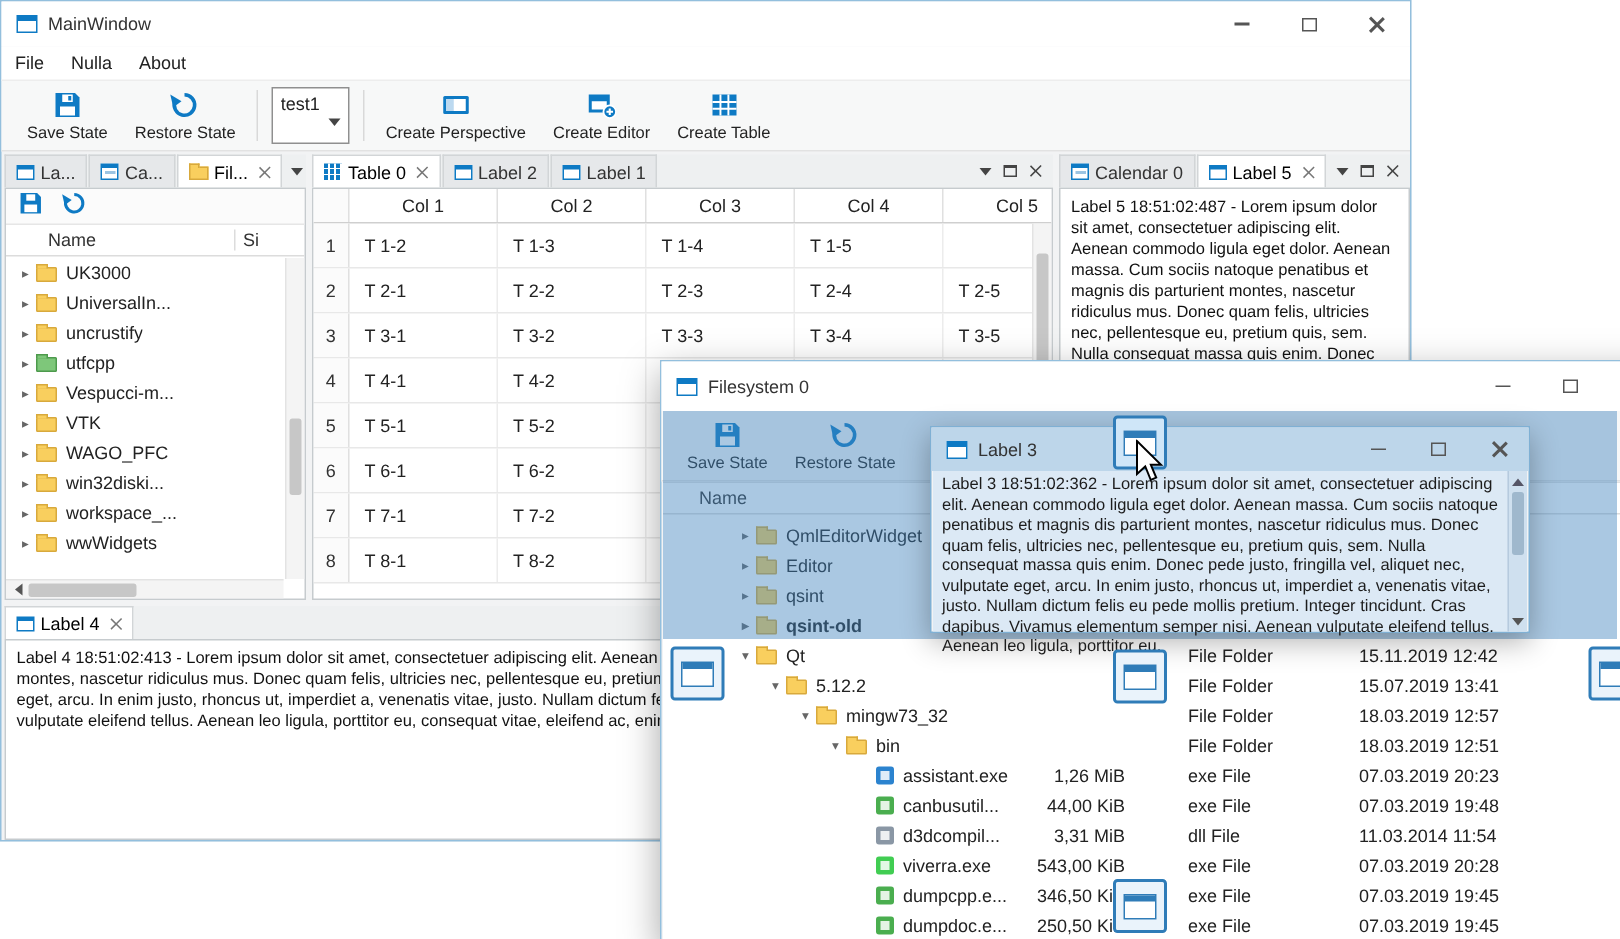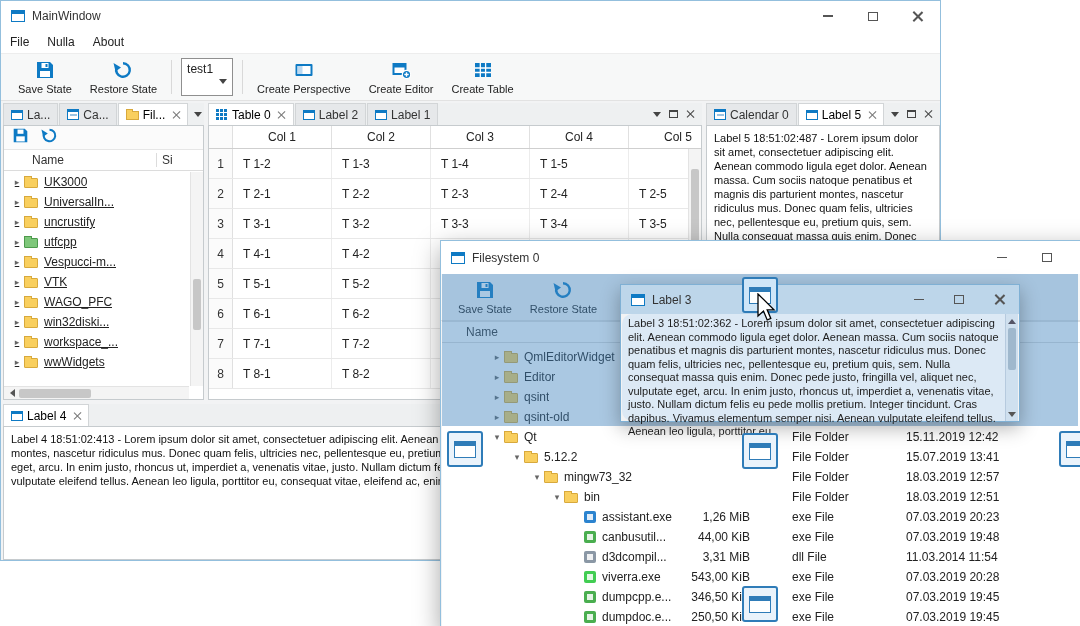--- a/index.html
+++ b/index.html
@@ -65,21 +65,21 @@
                        repeating-linear-gradient(90deg,transparent 0 3px,#fff 3px 4px); }
   .ticon-folder { width:13px; height:9px; background:#f9cf5e; border:1px solid #d8a93c; margin-top:2px; position:relative; }
   .ticon-folder::before { content:""; position:absolute; top:-3px; left:-1px; width:5px; height:2px; background:#f9cf5e; border:1px solid #d8a93c; border-bottom:none; }
 
   
   .mini-toolbar { height:24px; border-bottom:1px solid #e6e6e6; display:flex; align-items:center; gap:12px; padding:0 8px; background:#fbfbfb; }
   .tree-header { height:21px; display:flex; align-items:center; font-size:12px; color:#333; border-bottom:1px solid #dcdcdc; }
   .th-name { flex:0 0 152px; padding-left:28px; }
   .th-size { flex:1; border-left:1px solid #dcdcdc; padding-left:5px; }
   .ltree { position:absolute; left:0; top:46px; right:14px; bottom:13px; overflow:hidden; }
-  .trow { height:20px; display:flex; align-items:center; font-size:12px; color:#222; padding-left:6px;text-decoration:underline; }
+  .trow { height:20px; display:flex; align-items:center; font-size:12px; color:#222; padding-left:6px; }
   .chev { flex:0 0 14px; text-align:center; font-size:9px; color:#666; line-height:18px; }
   .chev-r::before { content:"▸"; } .chev-d::before { content:"▾"; } .chev-none::before { content:""; }
   .ico-folder { width:14px; height:10px; background:#f9cf5e; border:1px solid #d8a93c; border-radius:1px;
                 position:relative; flex:0 0 14px; margin-top:2px; }
   .ico-folder::before { content:""; position:absolute; top:-3px; left:-1px; width:6px; height:2px;
                 background:#f9cf5e; border:1px solid #d8a93c; border-bottom:none; }
   .ico-folder.green { background:#7ec77a; border-color:#4d9a4c; }
   .ico-folder.green::before { background:#7ec77a; border-color:#4d9a4c; }
   .tname { margin-left:6px; white-space:nowrap; overflow:hidden; }
   .ico-app { width:12px; height:12px; border-radius:2px; position:relative; flex:0 0 12px; }
@@ -118,21 +118,21 @@
   .fs-name { flex:0 0 238px; display:flex; align-items:center; overflow:hidden; }
   .fs-size { flex:0 0 70px; text-align:right; }
   .fs-type { flex:0 0 156px; padding-left:42px; }
   .fs-date { flex:1; }
 
   
   .drop-overlay { position:absolute; left:442px; top:274px; width:636px; height:152px;
                   background:rgba(66,134,190,0.45); }
   .label3-window { left:620px; top:284px; width:400px; height:138px; border-color:#7fb0d4; box-shadow:0 6px 18px rgba(0,0,0,.3); }
   .l3-titlebar { height:29px; background:#bdd6ea; display:flex; align-items:center; }
-  .l3-body { position:absolute; left:1px; right:1px; top:29px; bottom:0; background:#dcE9f5; background:#dce9f5;border-radius:10px; }
+  .l3-body { position:absolute; left:1px; right:1px; top:29px; bottom:0; background:#dcE9f5; background:#dce9f5; }
   .l3-text { padding:3px 6px; padding-right:18px; font-size:11px; line-height:13.5px; color:#1c1c1c; }
   .l3-scroll { position:absolute; top:0; right:0; bottom:0; width:13px; background:#cfe0ef; border-left:1px solid #b6cade; display:flex; flex-direction:column; align-items:center; }
   .l3-thumb { position:absolute; top:14px; left:2px; right:2px; height:42px; background:#9fb8cd; border-radius:2px; }
   .l3-btn { height:13px; display:flex; align-items:center; justify-content:center; width:100%; }
   .l3-btn.bottom { margin-top:auto; }
 
   .di { position:absolute; width:36px; height:36px; background:#eaf3fb; border:2px solid #2f7cb8;
         border-radius:3px; display:flex; align-items:center; justify-content:center; z-index:40; }
   .di.hot { background:#cfe6f8; }
   .di-glyph { width:22px; height:17px; border:1px solid #2f7cb8; background:#fff; position:relative; }
@@ -538,21 +538,21 @@
             <div class="fs-name" style="padding-left: 48px;">
               <span class="chev chev-r"></span>
               <span class="ico-folder"></span>
               <span class="tname">qsint</span>
             </div>
             <div class="fs-size"></div>
             <div class="fs-type"></div>
             <div class="fs-date"></div>
           </div>
           <div class="fsrow">
-            <div class="fs-name" style="padding-left: 48px;">
+            <div class="fs-name" style="padding-left: 48px; font-weight: bold;">
               <span class="chev chev-r"></span>
               <span class="ico-folder"></span>
               <span class="tname">qsint-old</span>
             </div>
             <div class="fs-size"></div>
             <div class="fs-type">File Folder</div>
             <div class="fs-date">20.11.2019 09:22</div>
           </div>
           <div class="fsrow">
             <div class="fs-name" style="padding-left: 48px;">

